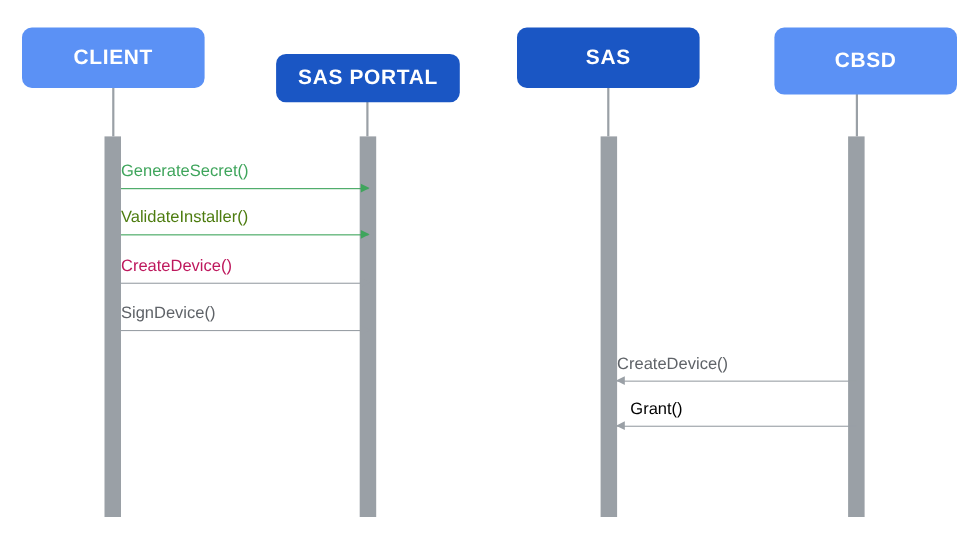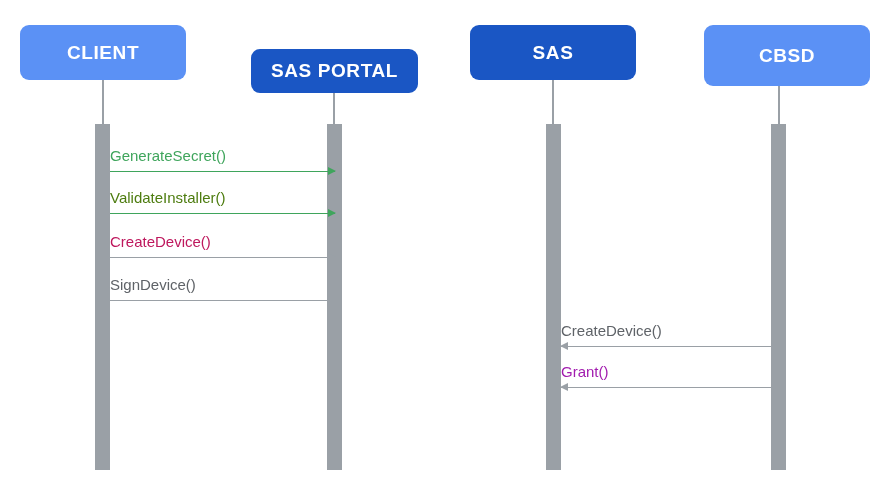--- a/index.html
+++ b/index.html
@@ -133,15 +133,15 @@
       <div class="message-label" style="color: rgb(95, 99, 104);">SignDevice()</div>
     </div>
     <div class="message" style="left: 561px; top: 346px; width: 218px;">
       <div class="message-line" style="border-top-color: rgb(154, 160, 166);"></div>
       <div class="message-head to-left" style="border-right-color: rgb(154, 160, 166);"></div>
       <div class="message-label" style="color: rgb(95, 99, 104);">CreateDevice()</div>
     </div>
     <div class="message" style="left: 561px; top: 387px; width: 218px;">
       <div class="message-line" style="border-top-color: rgb(154, 160, 166);"></div>
       <div class="message-head to-left" style="border-right-color: rgb(154, 160, 166);"></div>
-      <div class="message-label" style="color: #a21caf;">Grant()</div>
+      <div class="message-label" style="color: #000000; padding-left: 12px;">Grant()</div>
     </div>
   </div>
 
 </body></html>

